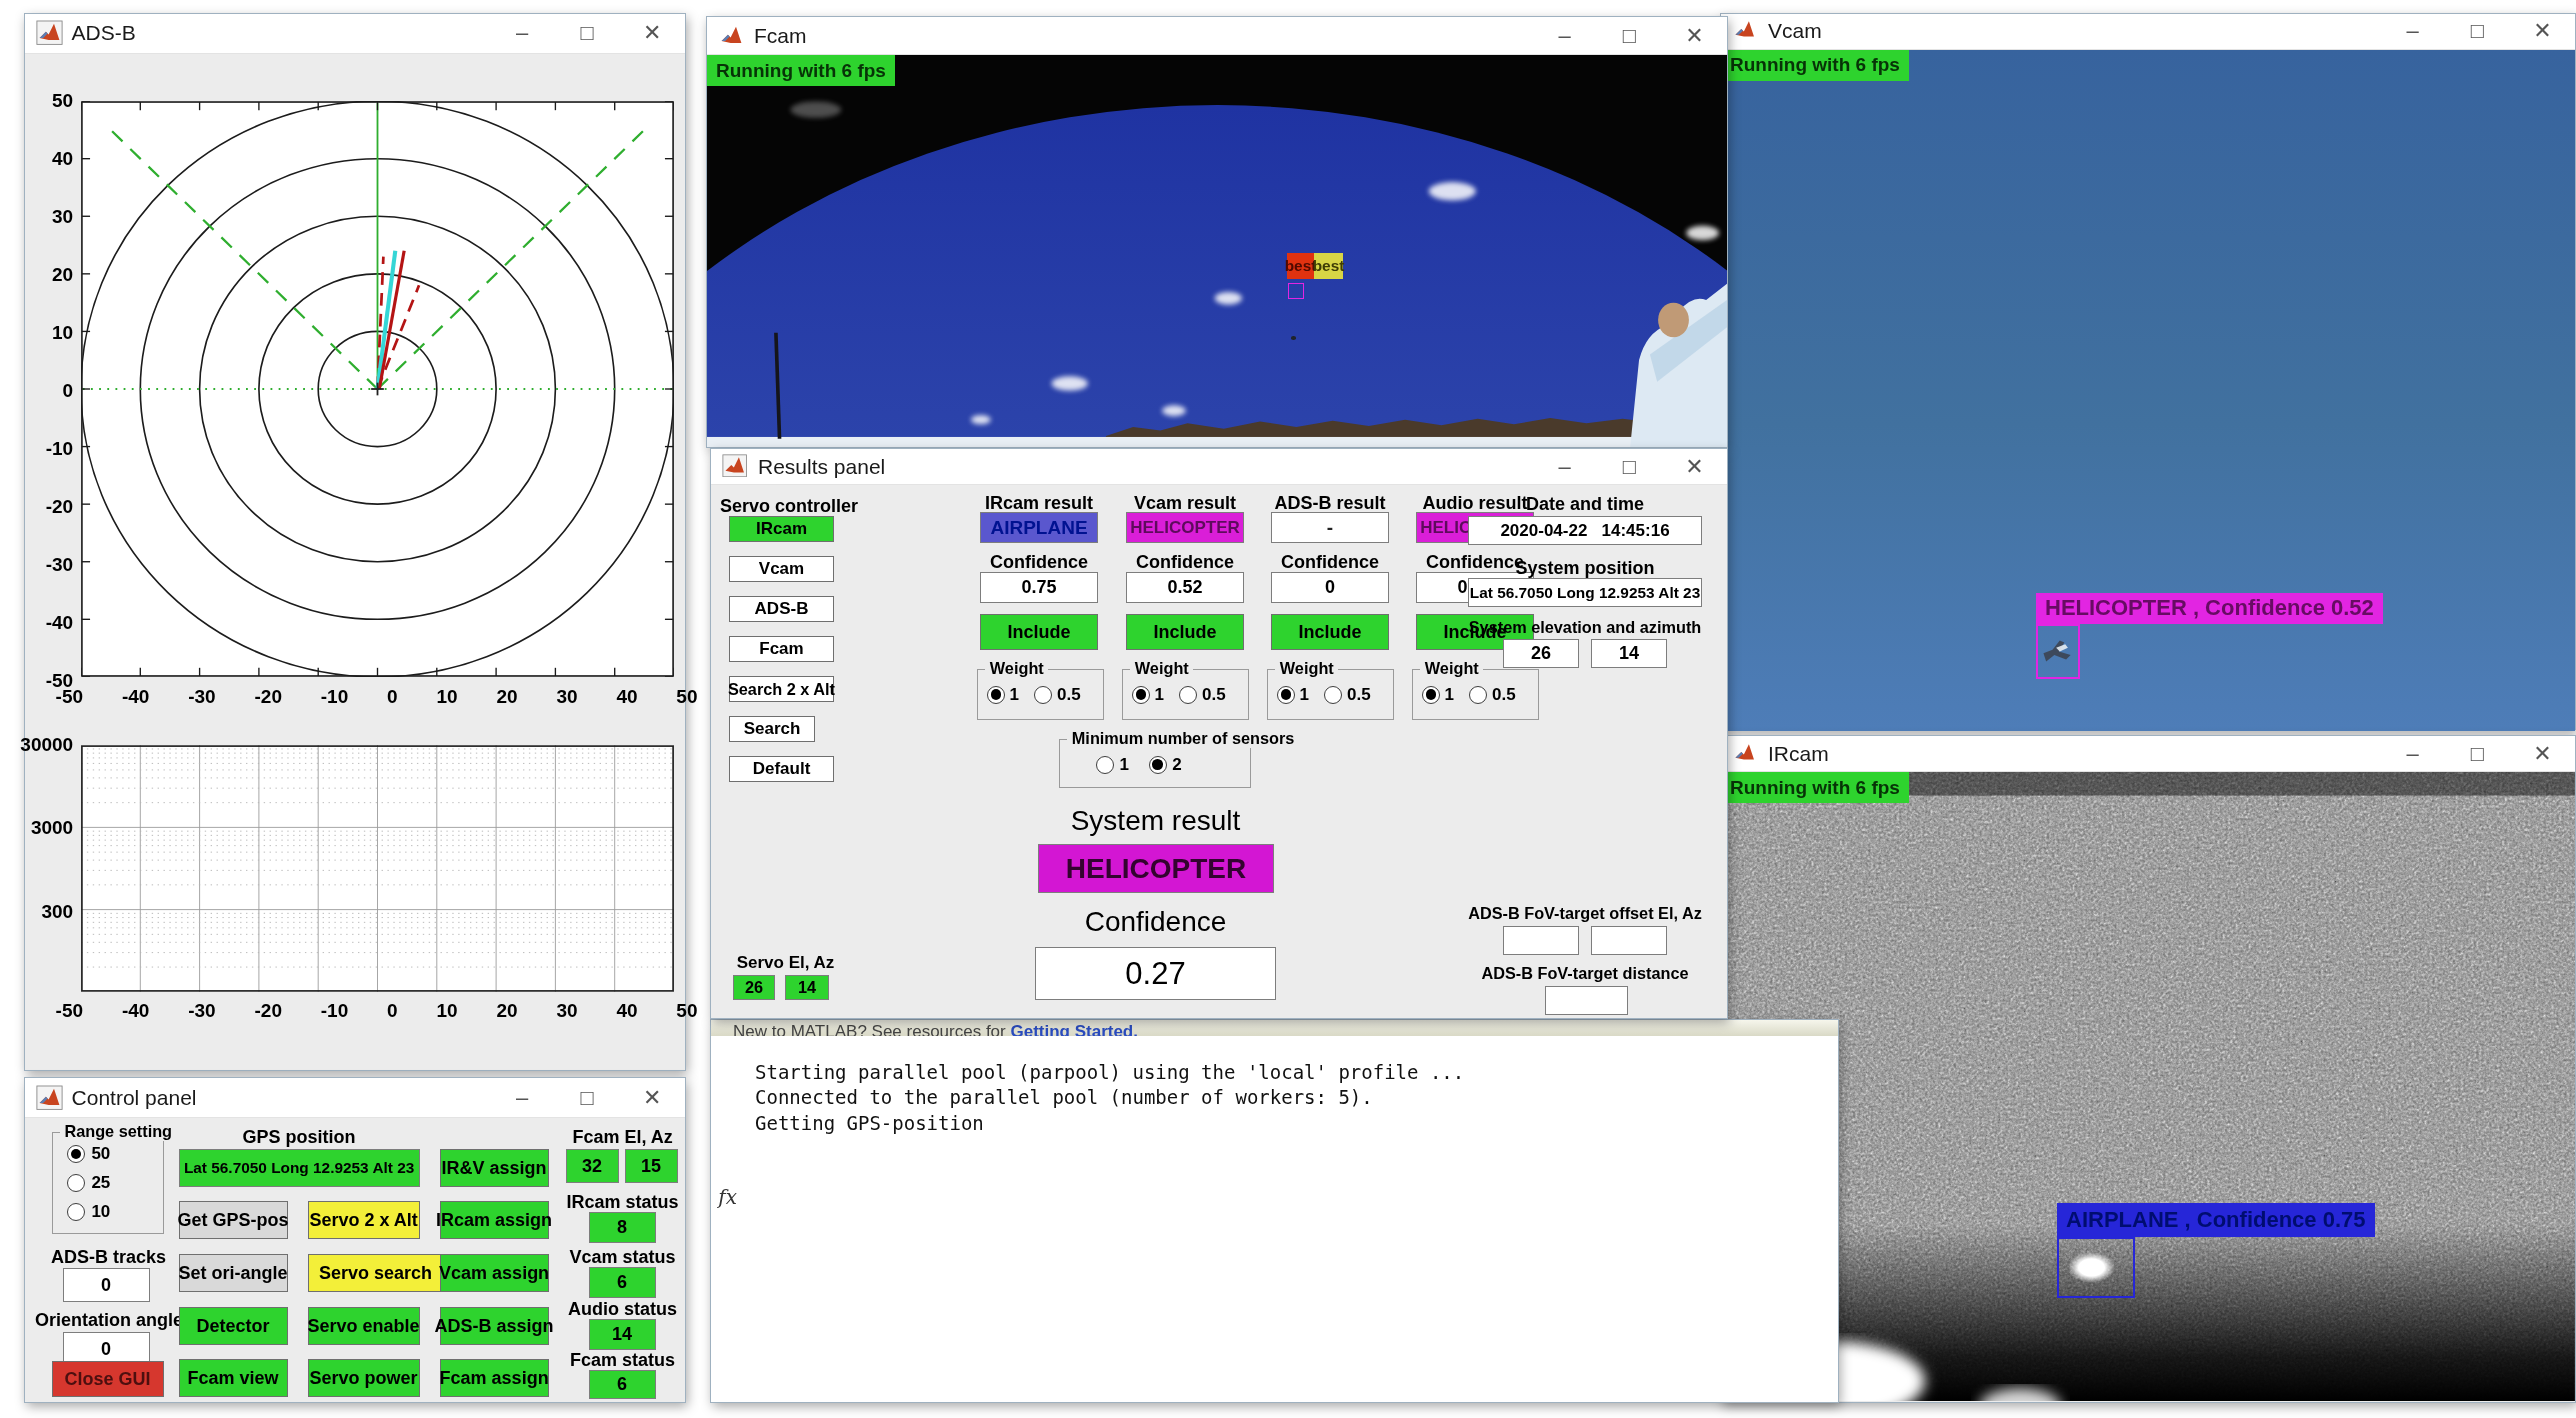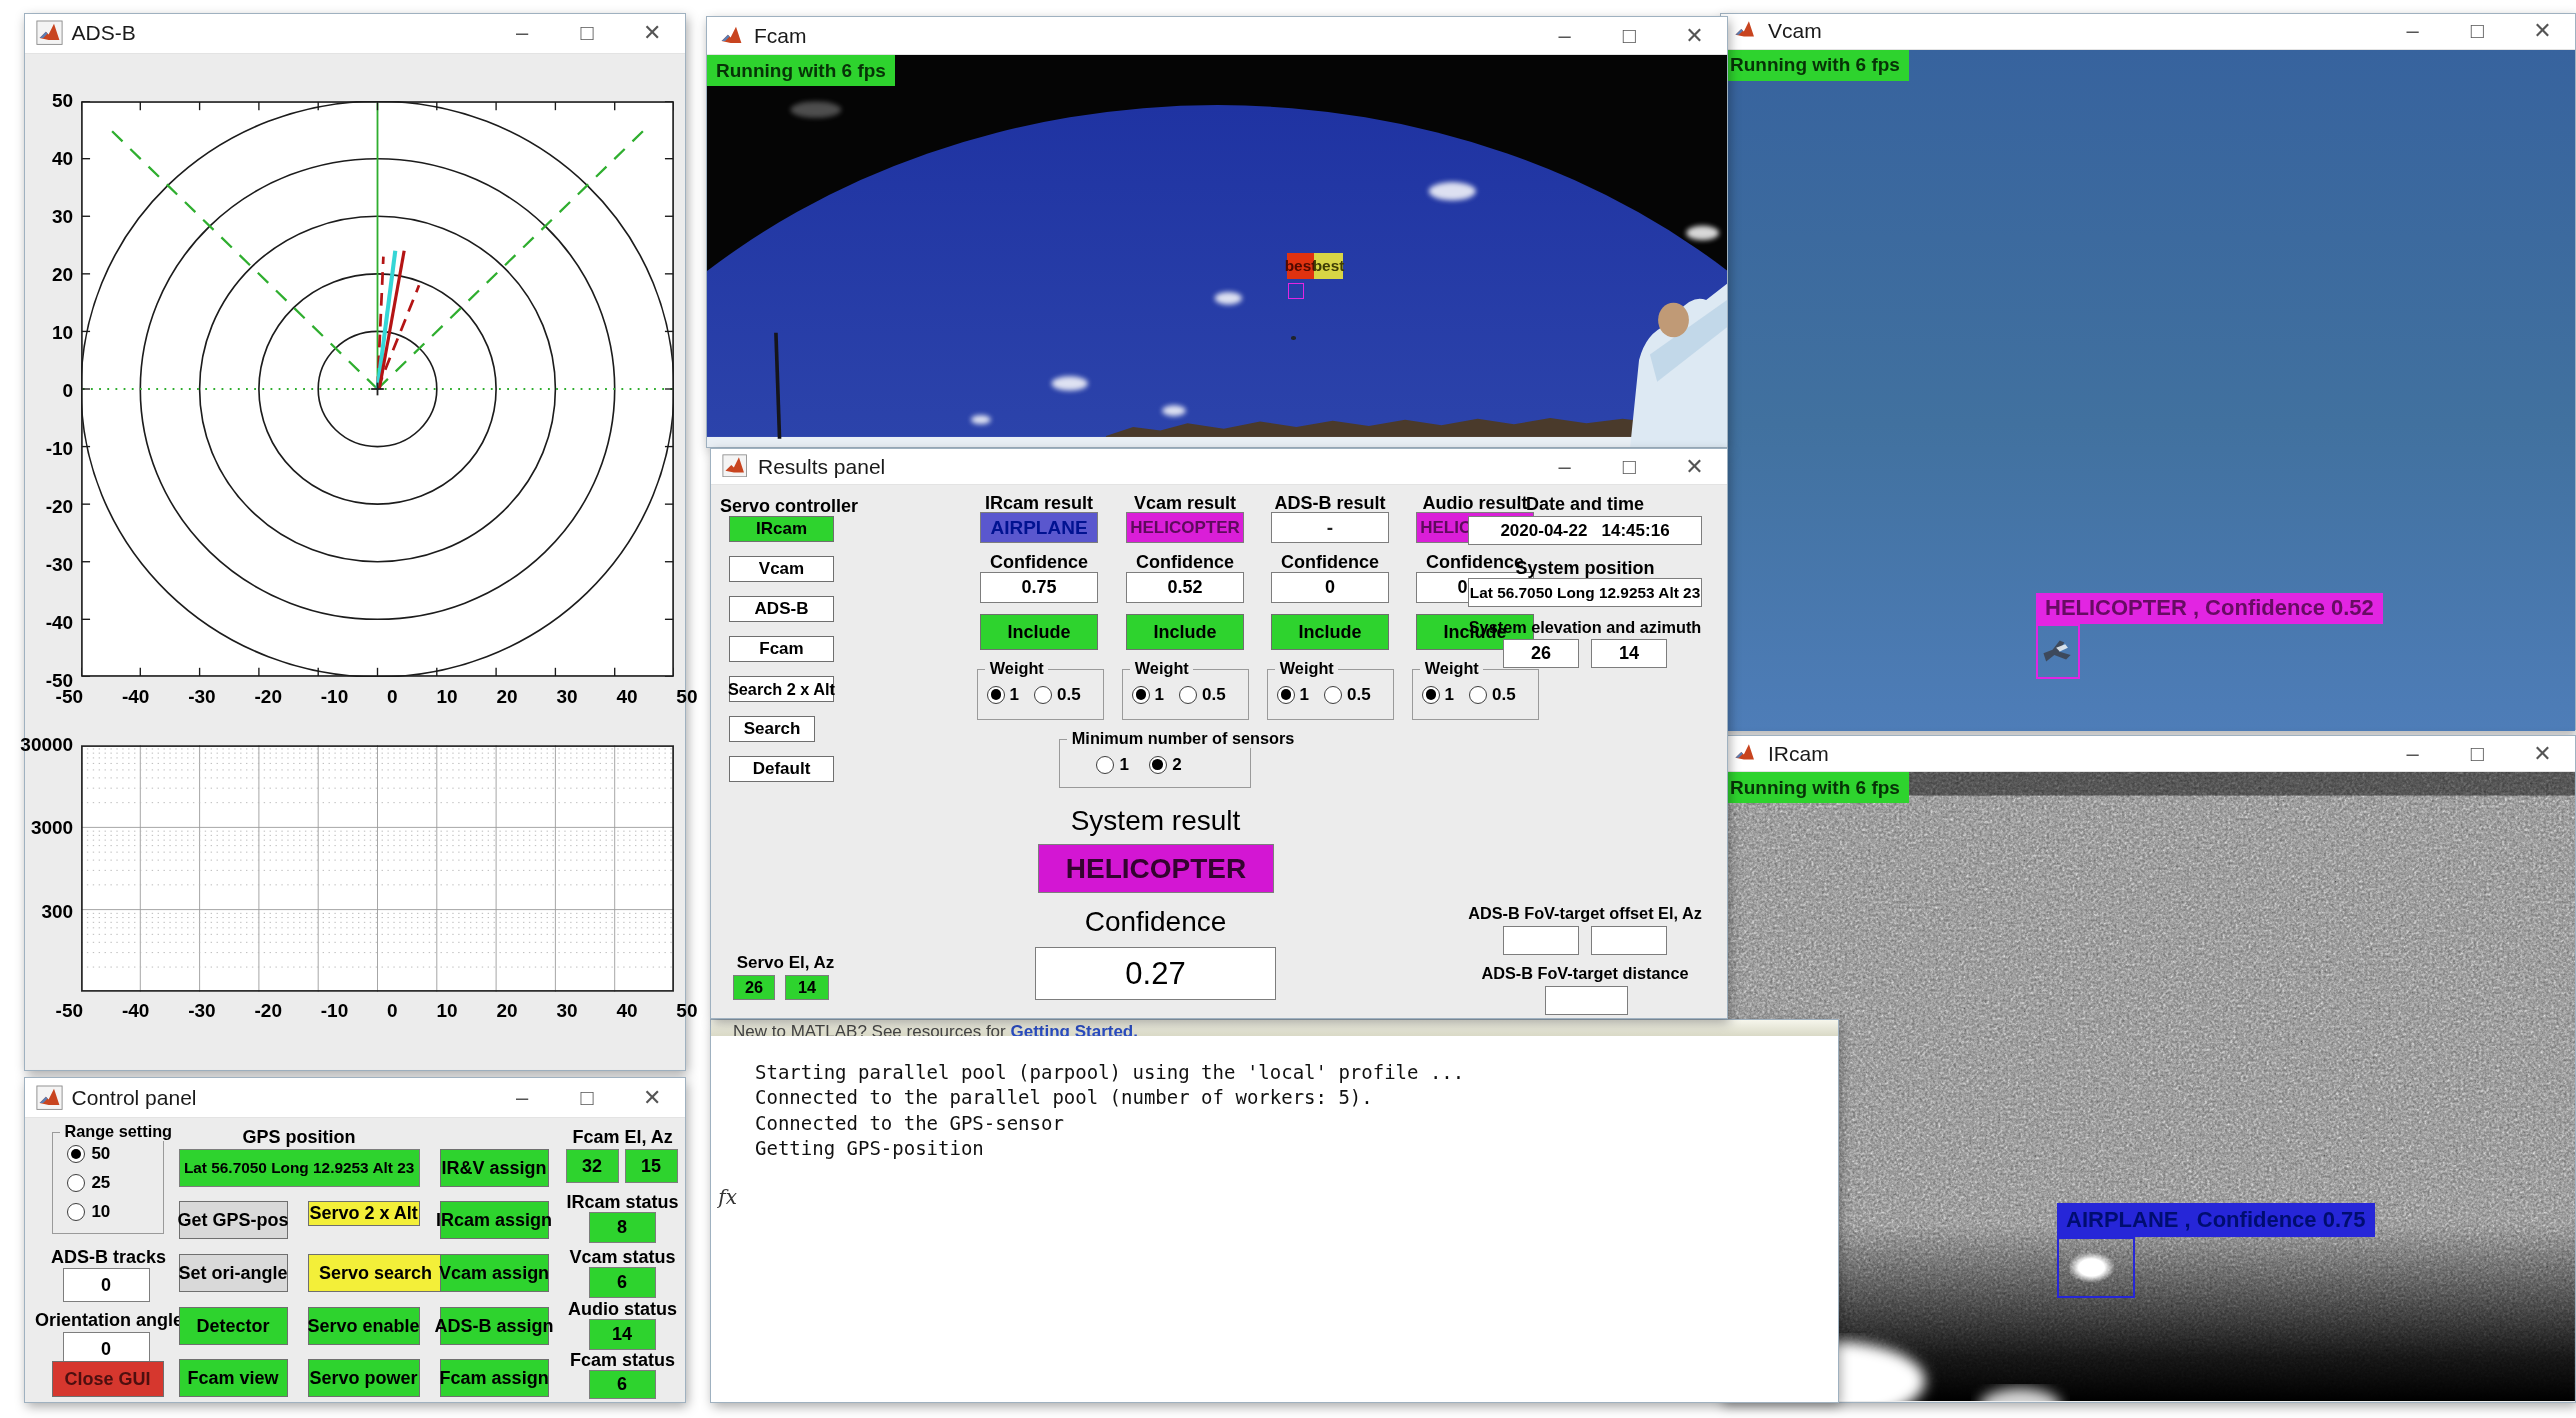--- a/index.html
+++ b/index.html
@@ -290,21 +290,21 @@
   <div class="field" style="left:38px;top:254px;width:87px;height:34px">0</div>
   <div class="btn red" style="left:27px;top:283px;width:112px;height:36px;top:283px">Close GUI</div>
 
   <div class="lbl" style="left:154px;top:49px;width:241px">GPS position</div>
   <div class="field green" style="left:154px;top:71px;width:241px;height:38px;font-size:15.4px">Lat 56.7050 Long 12.9253 Alt 23</div>
   <div class="btn grey" style="left:154px;top:123px;width:109px;height:38px">Get GPS-pos</div>
   <div class="btn grey" style="left:154px;top:176px;width:109px;height:38px">Set ori-angle</div>
   <div class="btn green" style="left:154px;top:229px;width:109px;height:38px">Detector</div>
   <div class="btn green" style="left:154px;top:281px;width:109px;height:38px">Fcam view</div>
 
-  <div class="btn yellow" style="left:283px;top:123px;width:112px;height:25px">Servo 2 x Alt</div>
+  <div class="btn yellow" style="left:283px;top:123px;width:112px;height:38px">Servo 2 x Alt</div>
   <div class="btn yellow" style="left:283px;top:176px;width:136px;height:38px">Servo search</div>
   <div class="btn green" style="left:283px;top:229px;width:112px;height:38px">Servo enable</div>
   <div class="btn green" style="left:283px;top:281px;width:112px;height:38px">Servo power</div>
 
   <div class="btn green" style="left:415px;top:71px;width:109px;height:38px">IR&amp;V assign</div>
   <div class="btn green" style="left:415px;top:123px;width:109px;height:38px">IRcam assign</div>
   <div class="btn green" style="left:415px;top:176px;width:109px;height:38px">Vcam assign</div>
   <div class="btn green" style="left:415px;top:229px;width:109px;height:38px">ADS-B assign</div>
   <div class="btn green" style="left:415px;top:281px;width:109px;height:38px">Fcam assign</div>
 
@@ -498,21 +498,20 @@
 <div class="window" style="left:710px;top:1019px;width:1129px;height:384px;z-index:3;background:#fff">
   <div class="cmd-banner">
     <div class="inner">
       <span>New to MATLAB? See resources for </span><span class="link">Getting Started.</span>
     </div>
   </div>
   <div class="cmd-body">
     <div class="cmd-lines">
         <span>Starting parallel pool (parpool) using the 'local' profile ...</span>
         <span>Connected to the parallel pool (number of workers: 5).</span>
-        <span>Connected to the GPS-sensor</span>
         <span>Getting GPS-position</span>
       </div>
     <div class="fx">fx</div>
   </div>
 </div>
 
 <div class="window" style="left:1720px;top:12.7px;width:856px;height:717px;z-index:1">
   <div class="titlebar" style="height:36px">
     <span class="mlicon">
       <svg width="25.4" height="23.6" viewBox="0 0 30 28">

